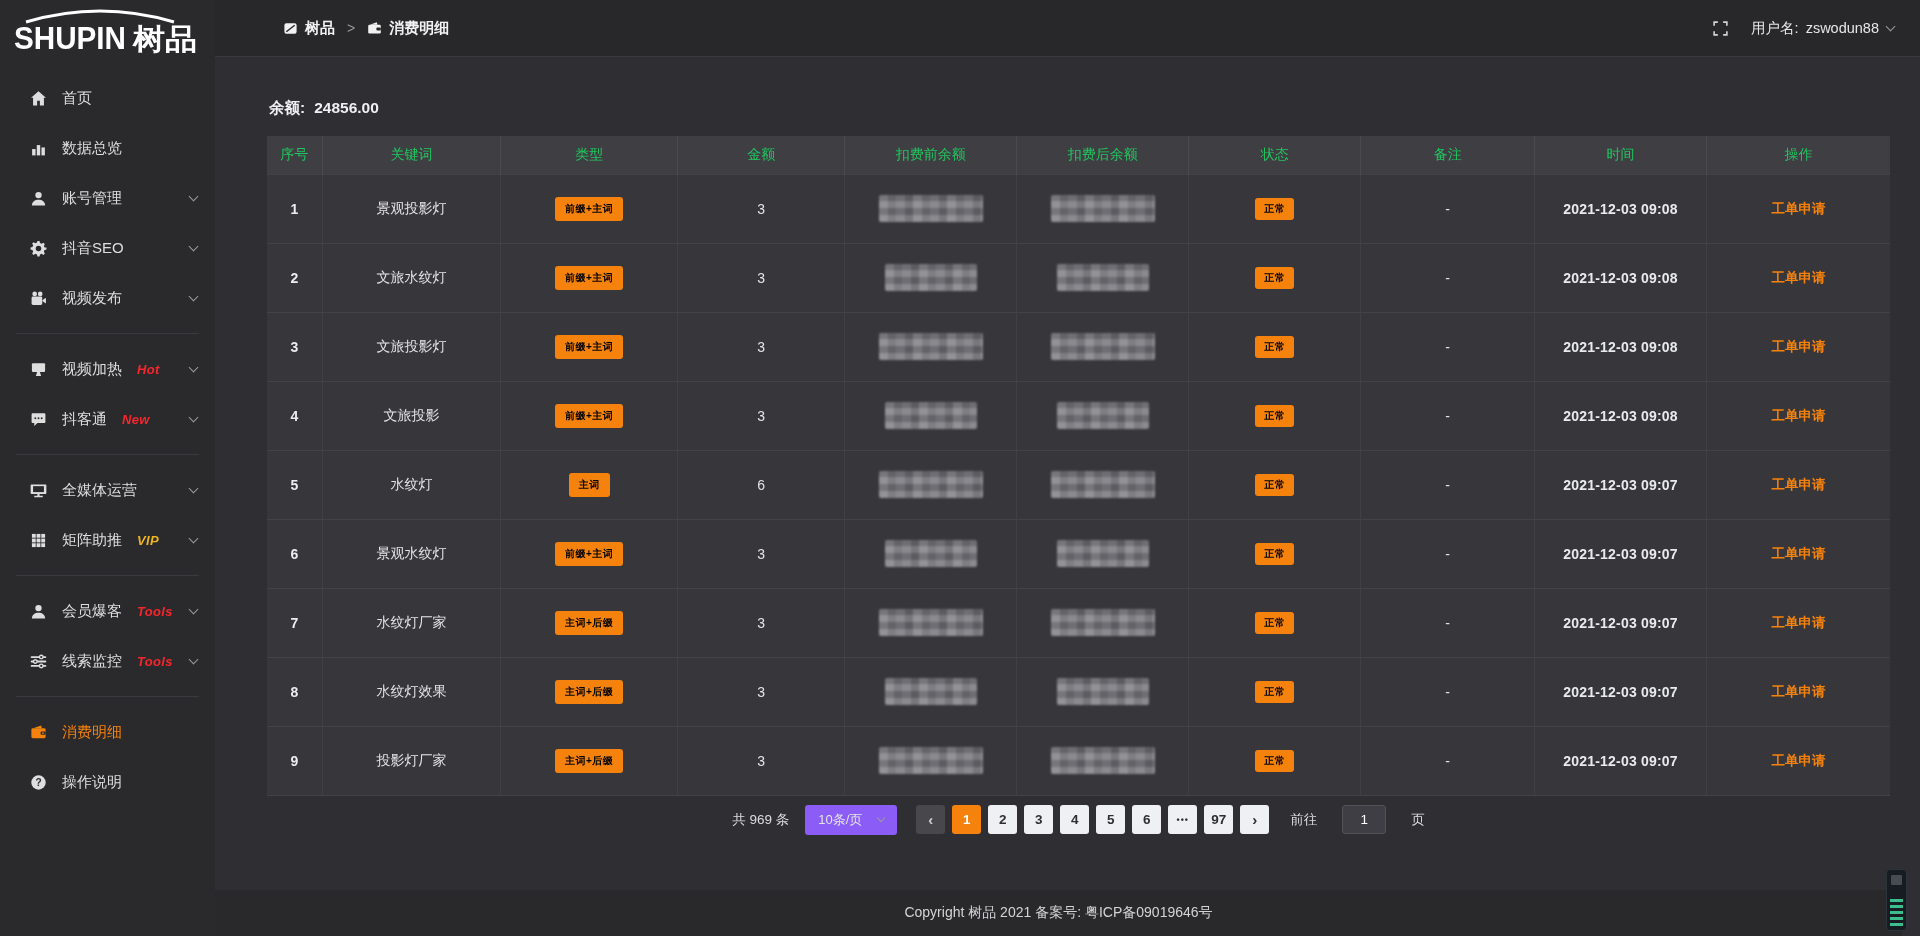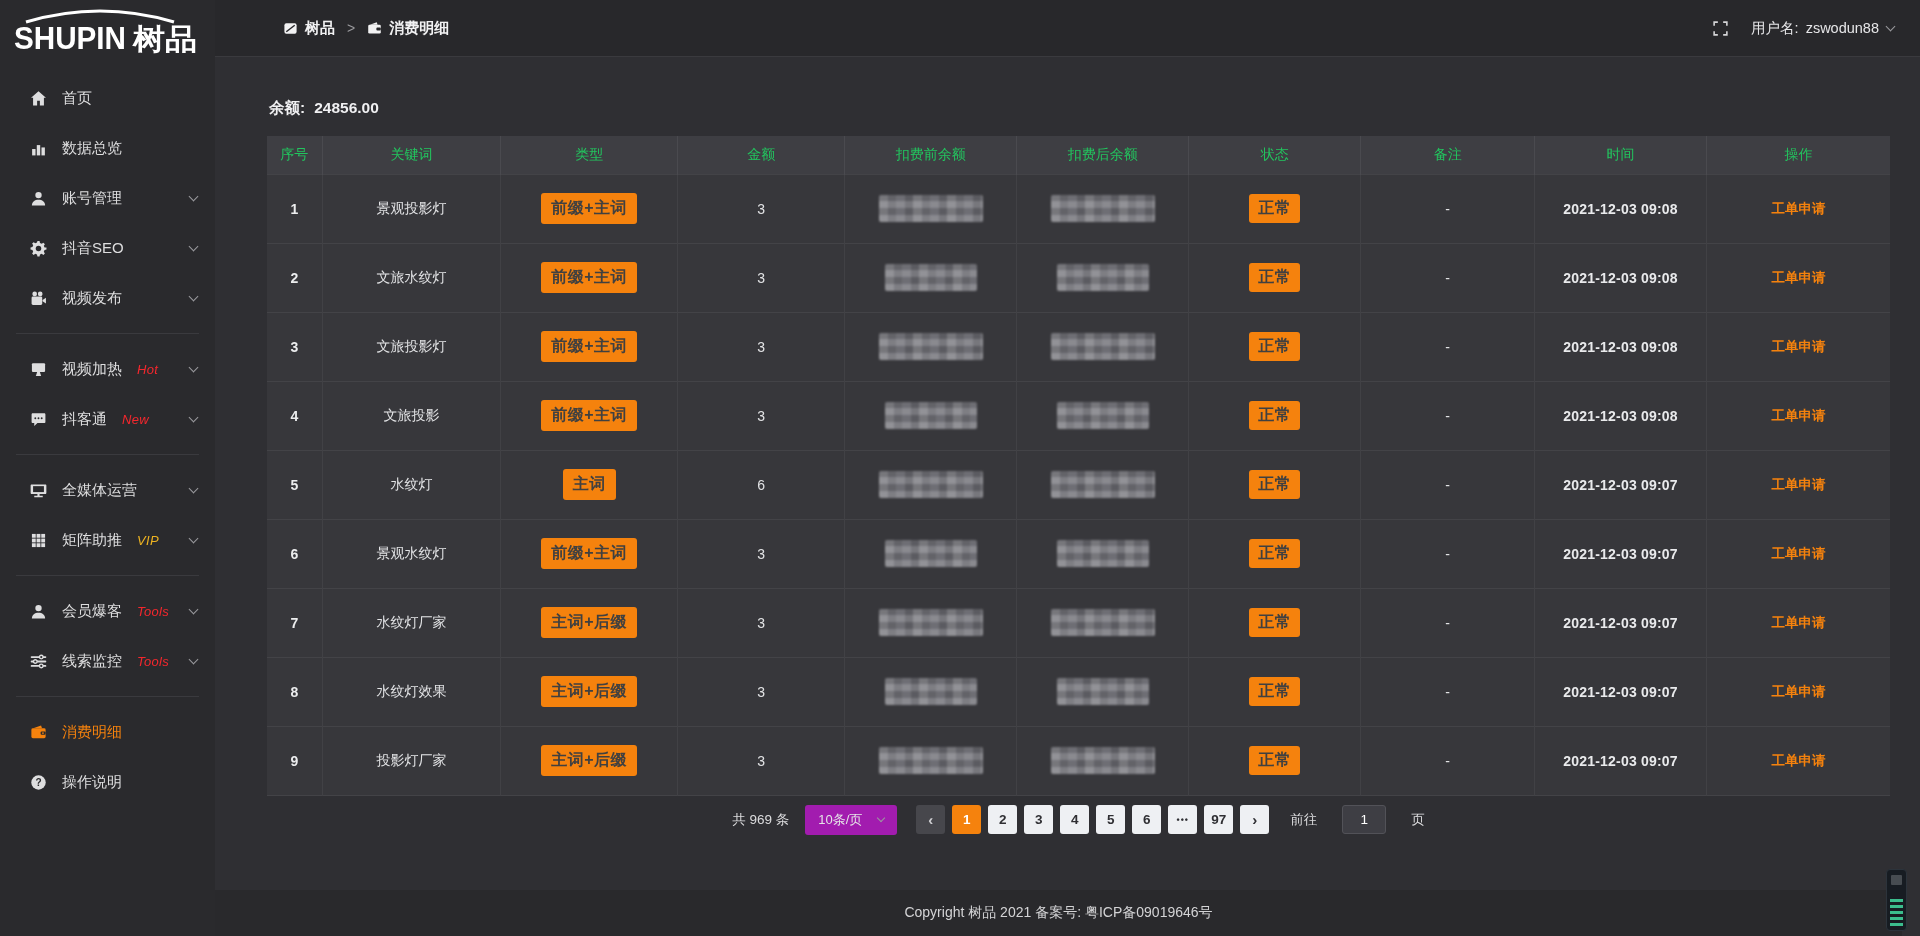--- a/index.html
+++ b/index.html
@@ -7,21 +7,21 @@
 body{position:relative;overflow:hidden;background:#2f2f33;font-family:"Liberation Sans","DejaVu Sans",sans-serif;color:#e3e4e6;}
 
 
 .sidebar{position:absolute;left:0;top:0;width:215px;height:100%;background:#2a2a2d;z-index:3;}
 .logo{padding:9px 10px 4px 12px;cursor:pointer;}
 .logo svg{display:block;}
 .s-menu{padding-top:14px;}
 .s-item{display:flex;align-items:center;height:50px;padding:0 18px 0 30px;color:#dededf;font-size:15px;cursor:pointer;white-space:nowrap;}
 .s-item svg{width:17px;height:17px;margin-right:15px;flex:none;}
 .s-label{flex:none;}
-.s-badge{font-size:13px;font-style:italic;font-weight:400;margin-left:15px;letter-spacing:.3px;}
+.s-badge{font-size:13px;font-style:italic;font-weight:700;margin-left:15px;letter-spacing:.3px;}
 .s-badge.red{color:var(--badge-red);}
 .s-badge.gold{color:var(--badge-gold);}
 .chev{width:7px;height:7px;border-right:1.6px solid #9a9a9e;border-bottom:1.6px solid #9a9a9e;transform:rotate(45deg);margin-top:-3px;}
 .s-item .chev{margin-left:auto;}
 .s-item.active{color:var(--accent);}
 .s-div{height:1px;background:#3a3a3e;margin:10px 16px;}
 
 
 .topbar{position:absolute;left:215px;right:0;top:0;height:57px;background:#28282b;border-bottom:1px solid #3a3a3e;display:flex;align-items:center;padding:0 26px 0 68px;z-index:2;}
 .crumb{display:flex;align-items:center;font-size:15px;font-weight:700;color:#f2f2f3;}
@@ -39,30 +39,30 @@
 .balance{font-size:15.5px;font-weight:700;color:#f0f0f2;margin-bottom:17px;margin-left:2px;}
 .balance .bal-val{margin-left:9px;}
 
 table{width:100%;border-collapse:collapse;table-layout:fixed;background:#37373b;border-bottom:1px solid #434347;}
 thead th{height:38px;background:#3e3e43;font-size:14px;font-weight:400;color:#22c55e;border-right:1px solid #4a4a4f;}
 thead th:last-child{border-right:none;}
 tbody td{height:69px;text-align:center;font-size:14px;color:#e2e3e5;border-top:1px solid #434347;border-right:1px solid rgba(255,255,255,.055);}
 tbody td:last-child{border-right:none;}
 .c-no{font-weight:700;color:#ecedee;}
 .c-time{font-weight:700;color:#e9eaec;letter-spacing:.2px;}
-.badge{display:inline-block;background:var(--accent);color:#404040;font-size:16px;font-weight:700;padding:5px 10px;border-radius:3px;letter-spacing:.5px;}
+.badge{display:inline-block;background:var(--accent);color:#000000;font-size:10px;font-weight:700;padding:5px 10px;border-radius:3px;letter-spacing:.5px;}
 .badge-sm{padding:4px 9px;}
 .mosaic{width:104px;height:27px;margin:0 auto;border-radius:2px;filter:blur(1.2px);opacity:.8;background-image:repeating-linear-gradient(0deg,rgba(255,255,255,.14) 0 7px,rgba(0,0,0,.13) 7px 14px),repeating-linear-gradient(90deg,#9b9ba1 0 9px,#7e7e85 9px 17px,#8f8f96 17px 26px,#74747b 26px 34px);}
 tr:nth-child(even) .mosaic{width:92px;}
 .action-link{color:var(--accent);font-size:13.5px;font-weight:700;cursor:pointer;}
 
 
 .pagination{display:flex;align-items:center;justify-content:center;gap:7px;margin-top:9px;font-size:13.5px;color:#dcdcde;}
 .pg-total{margin-right:9px;}
-.pg-size{display:flex;align-items:center;background:#a21caf;border-radius:3px;height:30px;padding:0 13px;margin-right:12px;font-size:13px;color:#e4e4e6;cursor:pointer;}
+.pg-size{display:flex;align-items:center;background:#8b5cf6;border-radius:3px;height:30px;padding:0 13px;margin-right:12px;font-size:13px;color:#e4e4e6;cursor:pointer;}
 .pg-size .chev{margin-left:16px;width:6px;height:6px;}
 .pg-btn{min-width:29px;height:29px;padding:0 6px;border-radius:3px;background:#eef0f3;color:#2f2f33;font-weight:700;font-size:13.5px;display:flex;align-items:center;justify-content:center;cursor:pointer;border:none;font-family:inherit;}
 .pg-btn.prev{background:#47474c;color:#cfcfd2;}
 .pg-btn.active{background:var(--accent);color:#fff;}
 .pg-arrow{font-size:15px;line-height:1;}
 .pg-goto{display:flex;align-items:center;margin-left:14px;gap:25px;}
 .pg-goto input{width:44px;height:29px;background:#3e3e44;border:1px solid #525258;border-radius:3px;color:#fff;text-align:center;font-size:13.5px;font-family:inherit;}
 
 
 .footer{position:absolute;left:215px;right:18px;bottom:0;height:46px;background:#29292c;display:flex;align-items:center;justify-content:center;font-size:14px;color:#d4d4d6;z-index:2;}

